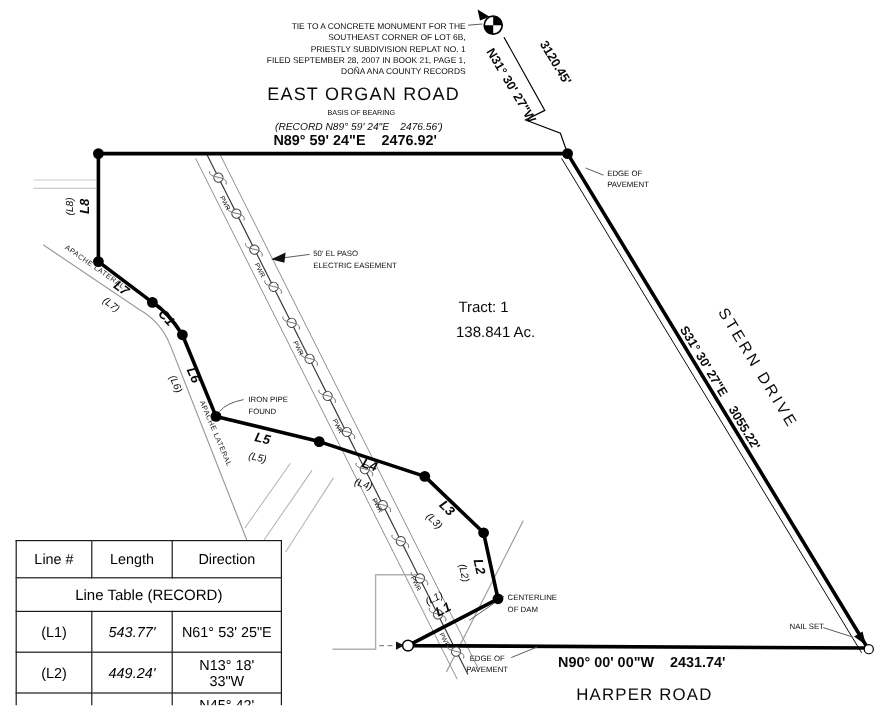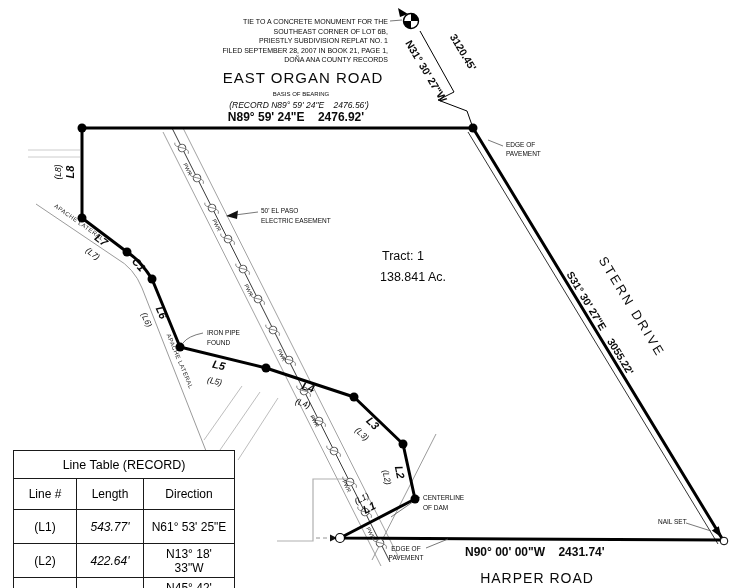--- a/index.html
+++ b/index.html
@@ -211,35 +211,35 @@
   <text class="segref" text-anchor="middle" transform="rotate(44 360 436)" x="360" y="436">(L3)</text>
   <text class="seg" text-anchor="middle" transform="rotate(78 396 473)" x="396" y="473">L2</text>
   <text class="segref" text-anchor="middle" transform="rotate(78 384 478)" x="384" y="478">(L2)</text>
   <text class="seg" text-anchor="middle" transform="rotate(-27 371 511)" x="371" y="511">L1</text>
   <text class="segref" text-anchor="middle" transform="rotate(-27 363 501)" x="363" y="501">(L1)</text>
 </svg>
 
 <table class="line-table">
   <tbody>
         <tr>
-          <td class="tt" colspan="3">Line Table (RECORD)</td>
-        </tr>
-  <tr>
     <td class="hd">Line #</td>
     <td class="hd">Length</td>
     <td class="hd">Direction</td>
   </tr>
   <tr>
+          <td class="tt" colspan="3">Line Table (RECORD)</td>
+        </tr>
+  <tr>
     <td class="c1">(L1)</td>
     <td class="c2">543.77'</td>
     <td class="c3">N61° 53' 25"E</td>
   </tr>
   <tr>
     <td class="c1">(L2)</td>
-    <td class="c2">422.64'</td>
+    <td class="c2">449.24'</td>
     <td class="c3">N13° 18' 33"W</td>
   </tr>
   <tr>
     <td class="c1">(L3)</td>
     <td class="c2">421.90'</td>
     <td class="c3">N45° 42' 00"W</td>
   </tr>
 </tbody>
     </table>
 </div>

